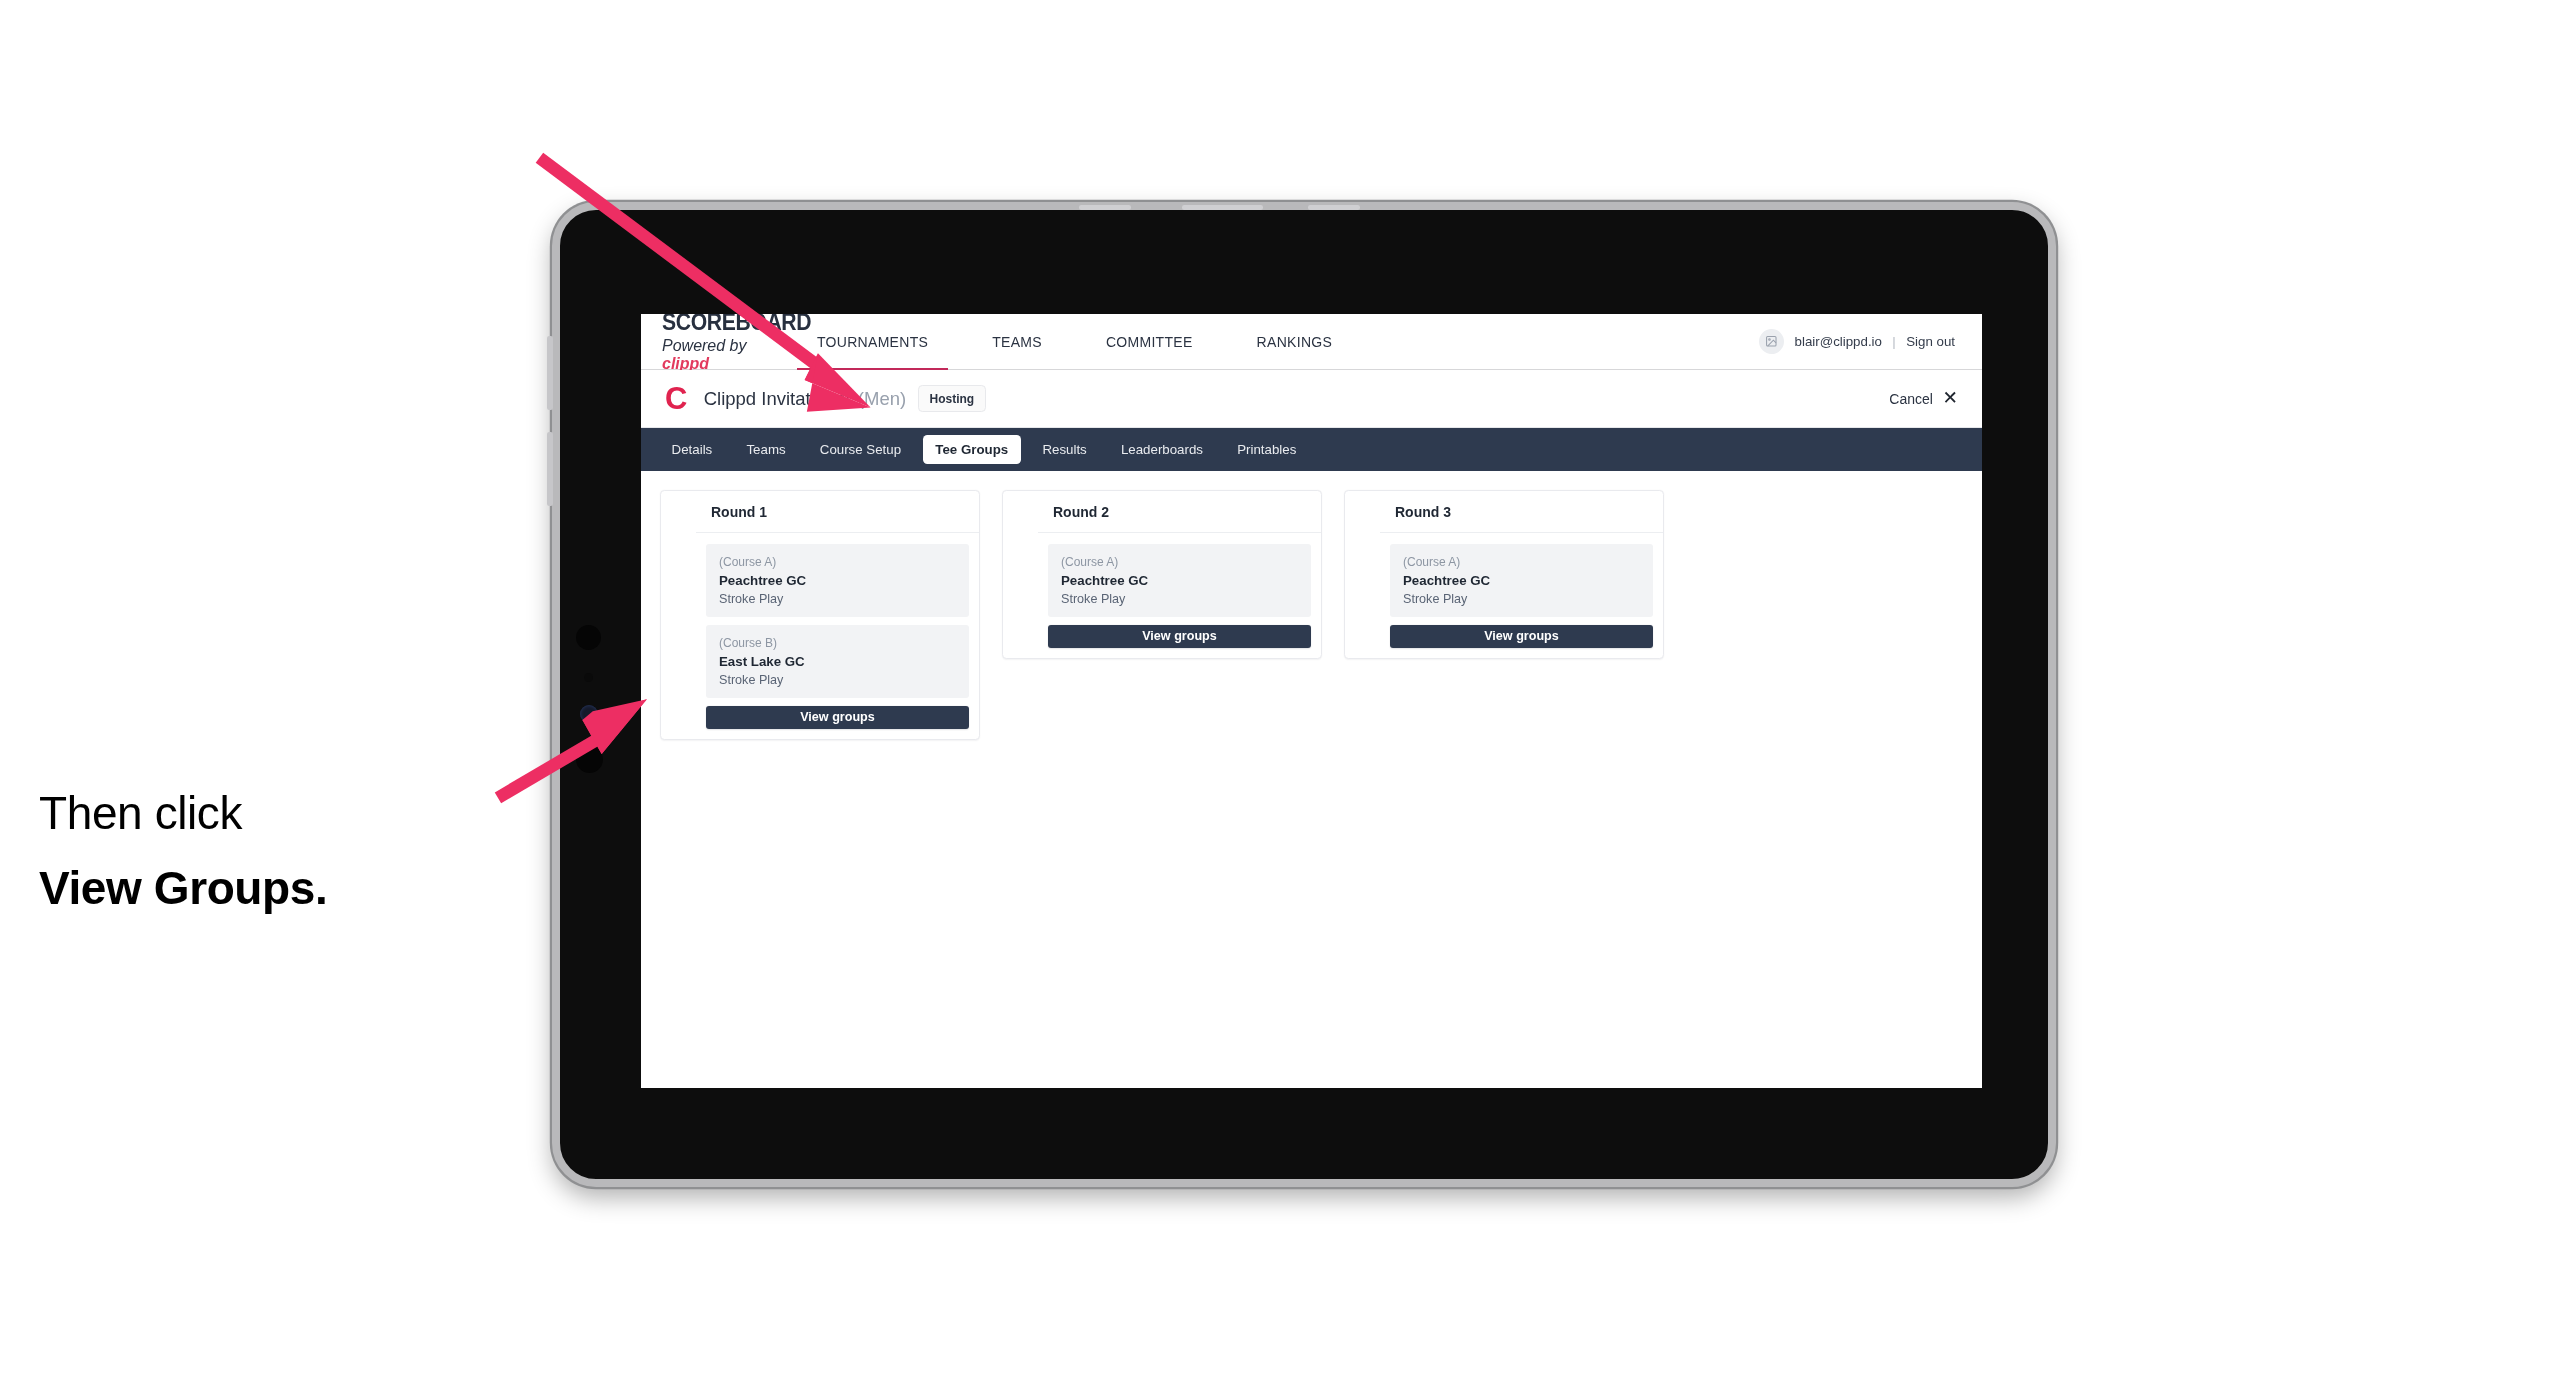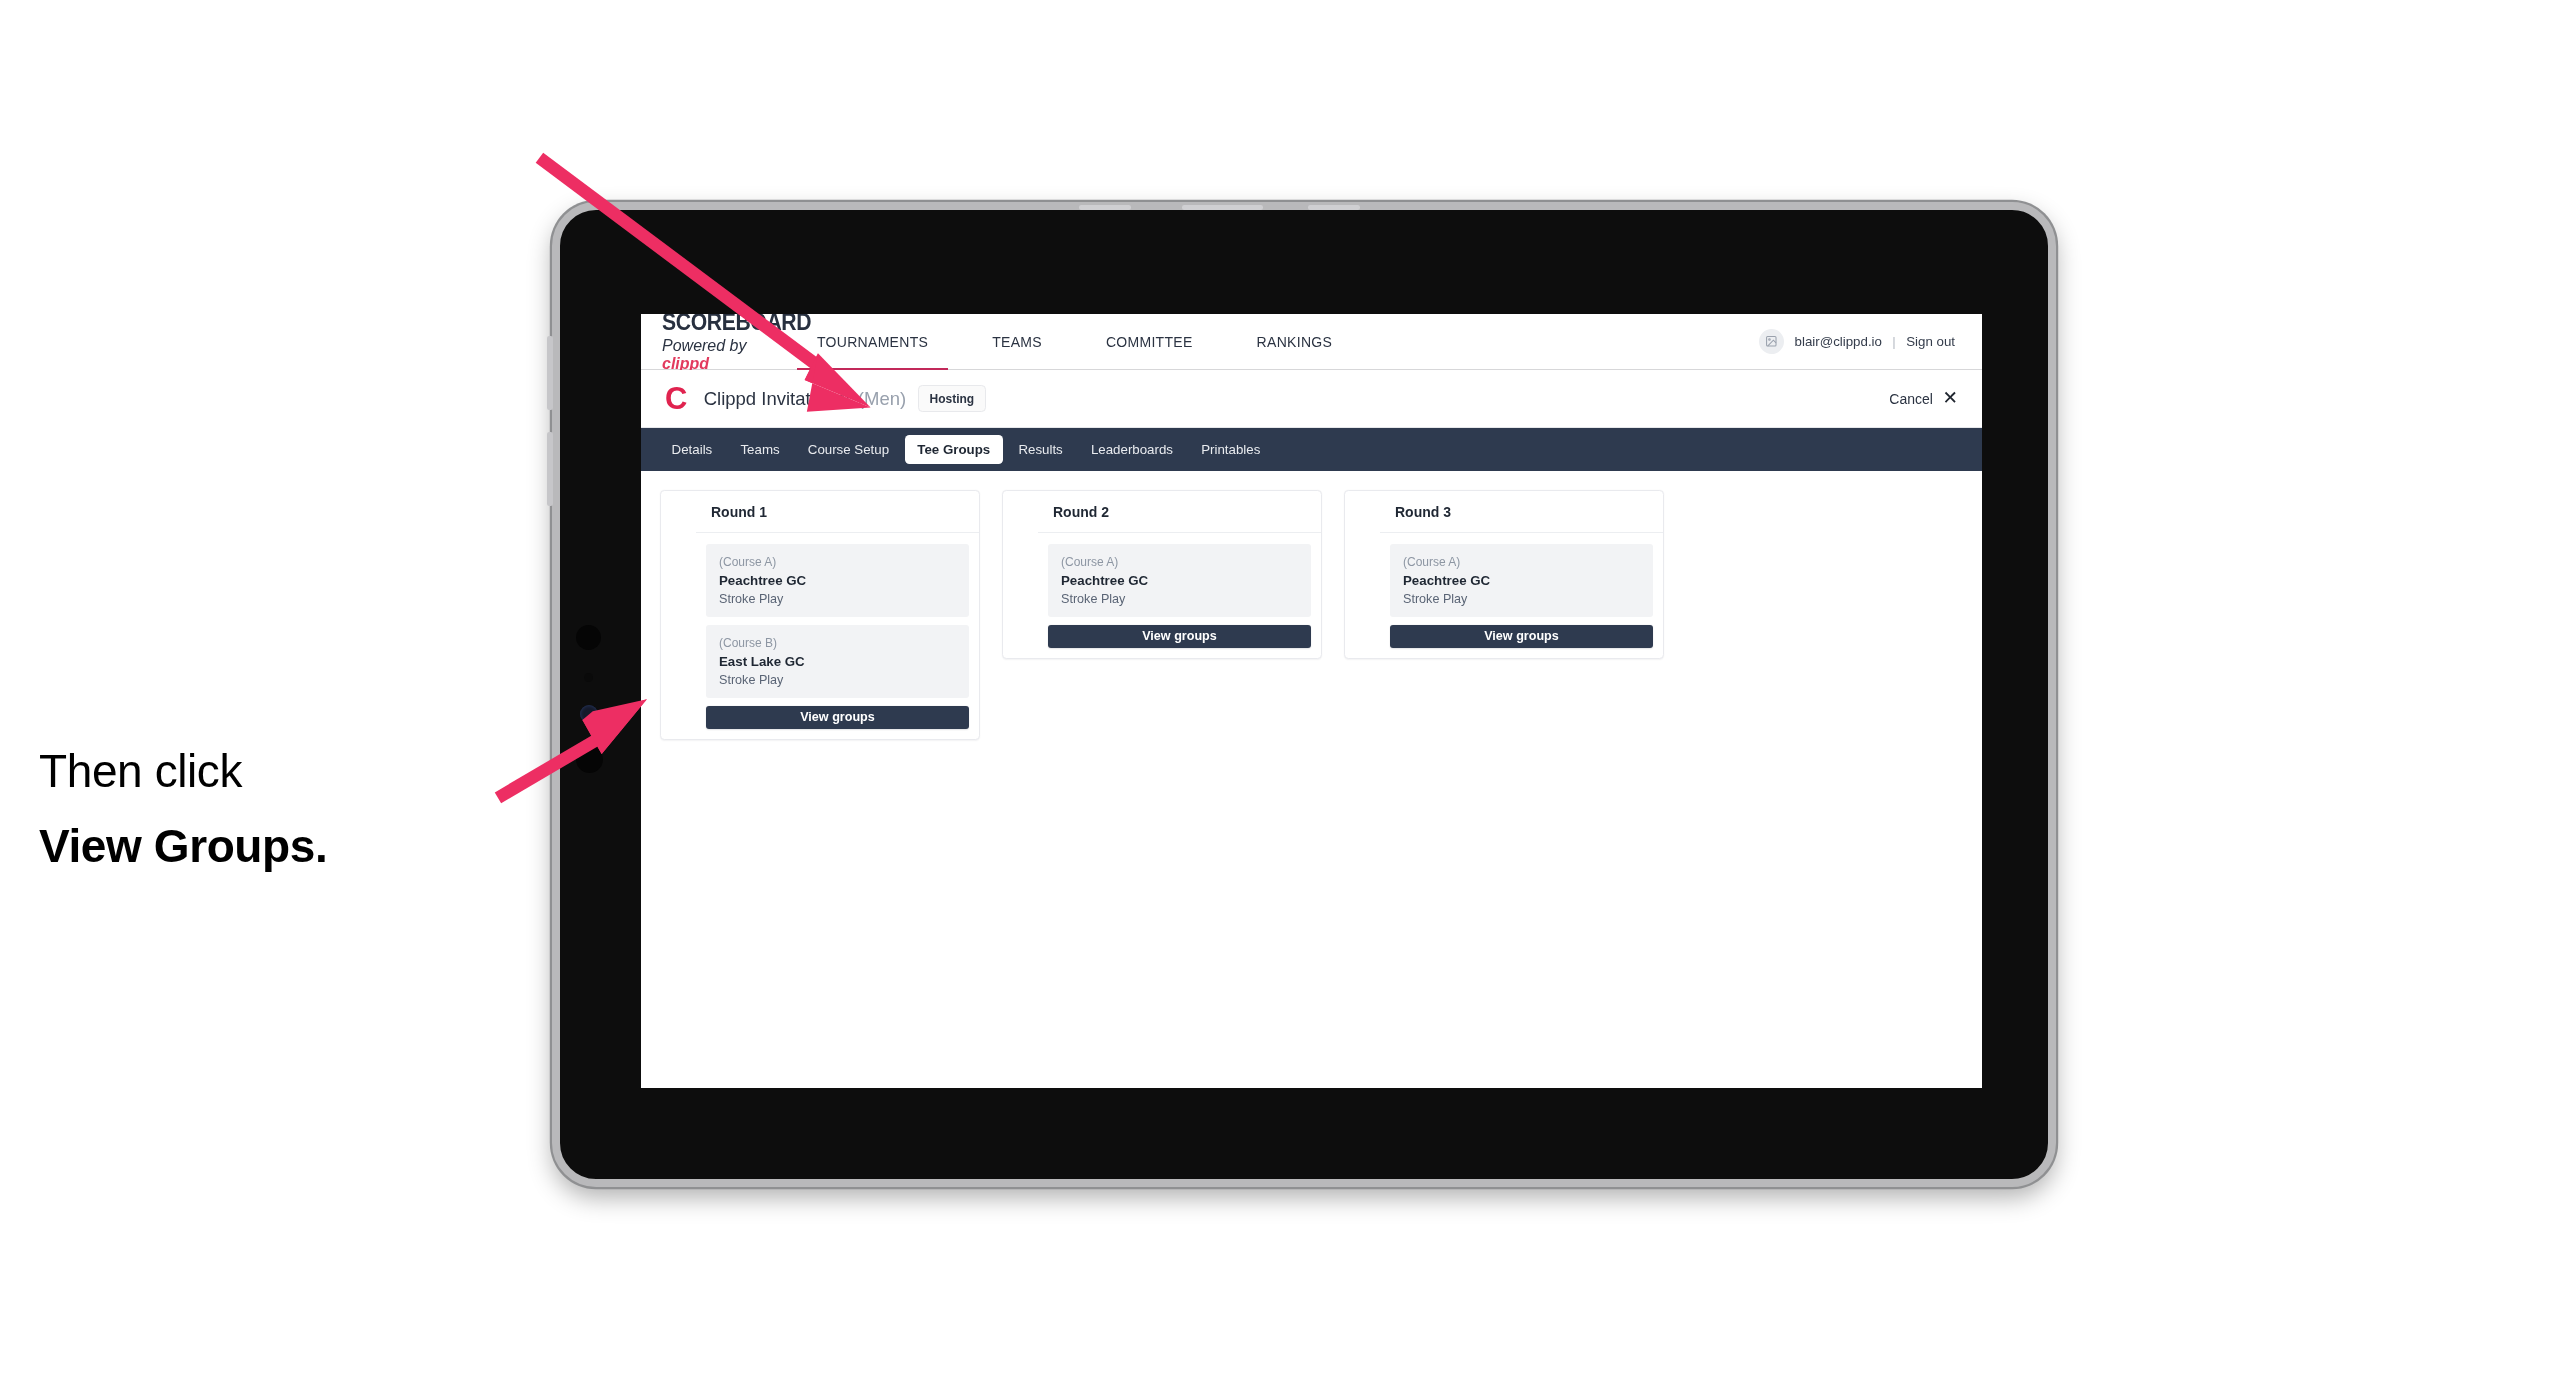--- a/index.html
+++ b/index.html
@@ -15,21 +15,21 @@
   .annot {
     position: absolute;
     color: #000;
     font-family: "Liberation Sans", sans-serif;
     line-height: 1.30;
     white-space: pre-line;
   }
   .annot .l1 { font-size: 46px; font-weight: 400; display:block; letter-spacing:-0.4px; }
   .annot .l2 { font-size: 46px; font-weight: 700; display:block; letter-spacing:-0.4px; }
   #annot-top  { left: 33px; top: 16.3px;  width: 667px; }
-  #annot-bottom { left: 39px; top: 726px; width: 667px; }
+  #annot-bottom { left: 39px; top: 768px; width: 667px; }
 
   .arrow-layer { position:absolute; left:0; top:0; width:2576px; height:1386px; pointer-events:none; }
 
   
   #tablet {
     position: absolute;
     left: 552px; top: 202px;
     width: 1504px; height: 985px;
     background: #0d0d0d;
     border-radius: 44px;
@@ -106,21 +106,21 @@
     background:#fafafa; border:0.7px solid #e8e9ec; border-radius:4.4px; padding:5.2px 10.4px;
   }
   .cancel {
     margin-left:auto; display:flex; align-items:center; gap:9.6px;
     font-size:14px; color:#2b3342; cursor:pointer;
   }
   .x-glyph { font-size:18.5px; line-height:1; color:#20262f; font-weight:400; }
 
   
   .tabstrip {
-    height:43px; background:#2e3a4f; display:flex; align-items:center; padding:16px 18px; gap:3px;
+    height:43px; background:#2e3a4f; display:flex; align-items:center; padding:16px 18px; gap:9px;
   }
   .tab {
     font-size:13.3px; color:#e9ebef; padding:6.7px 12.6px; border-radius:4.4px;
     white-space:nowrap; cursor:pointer;
   }
   .tab.active { background:#ffffff; color:#1f2733; font-weight:700; }
 
   
   .content { padding: 19px 19px 0 19px; display:flex; gap:22px; align-items:flex-start; background:#fff; }
   .round-card {

